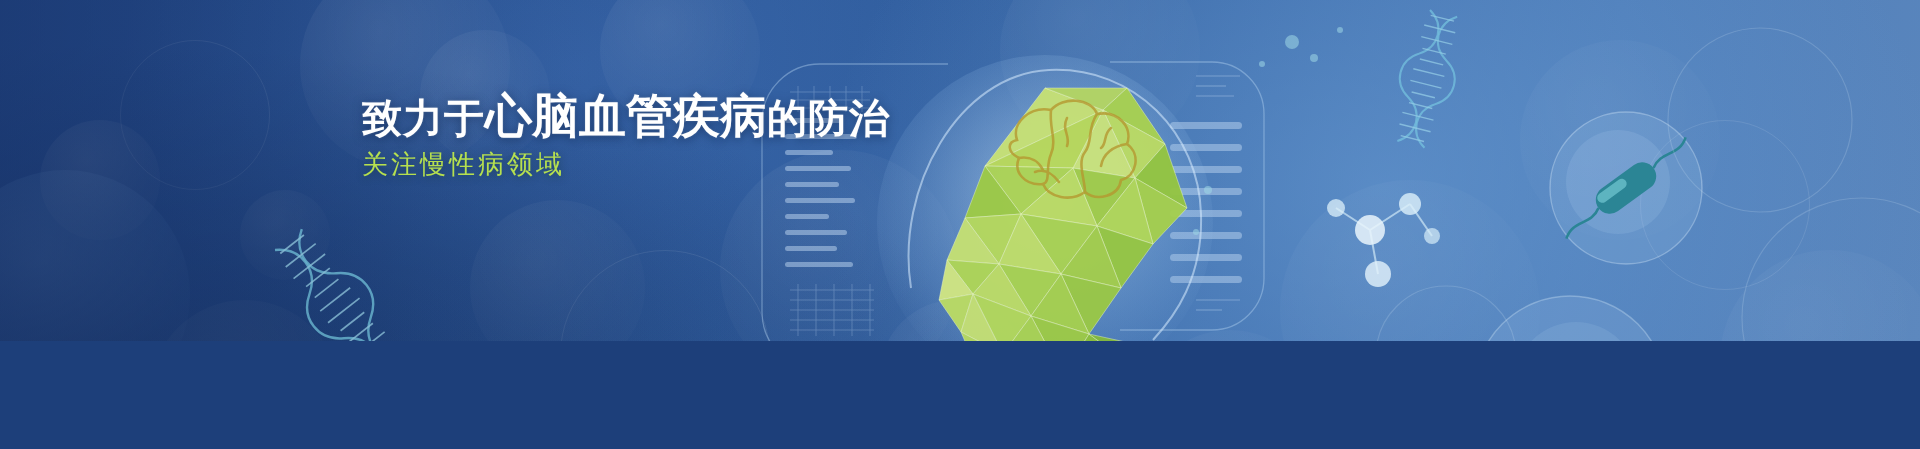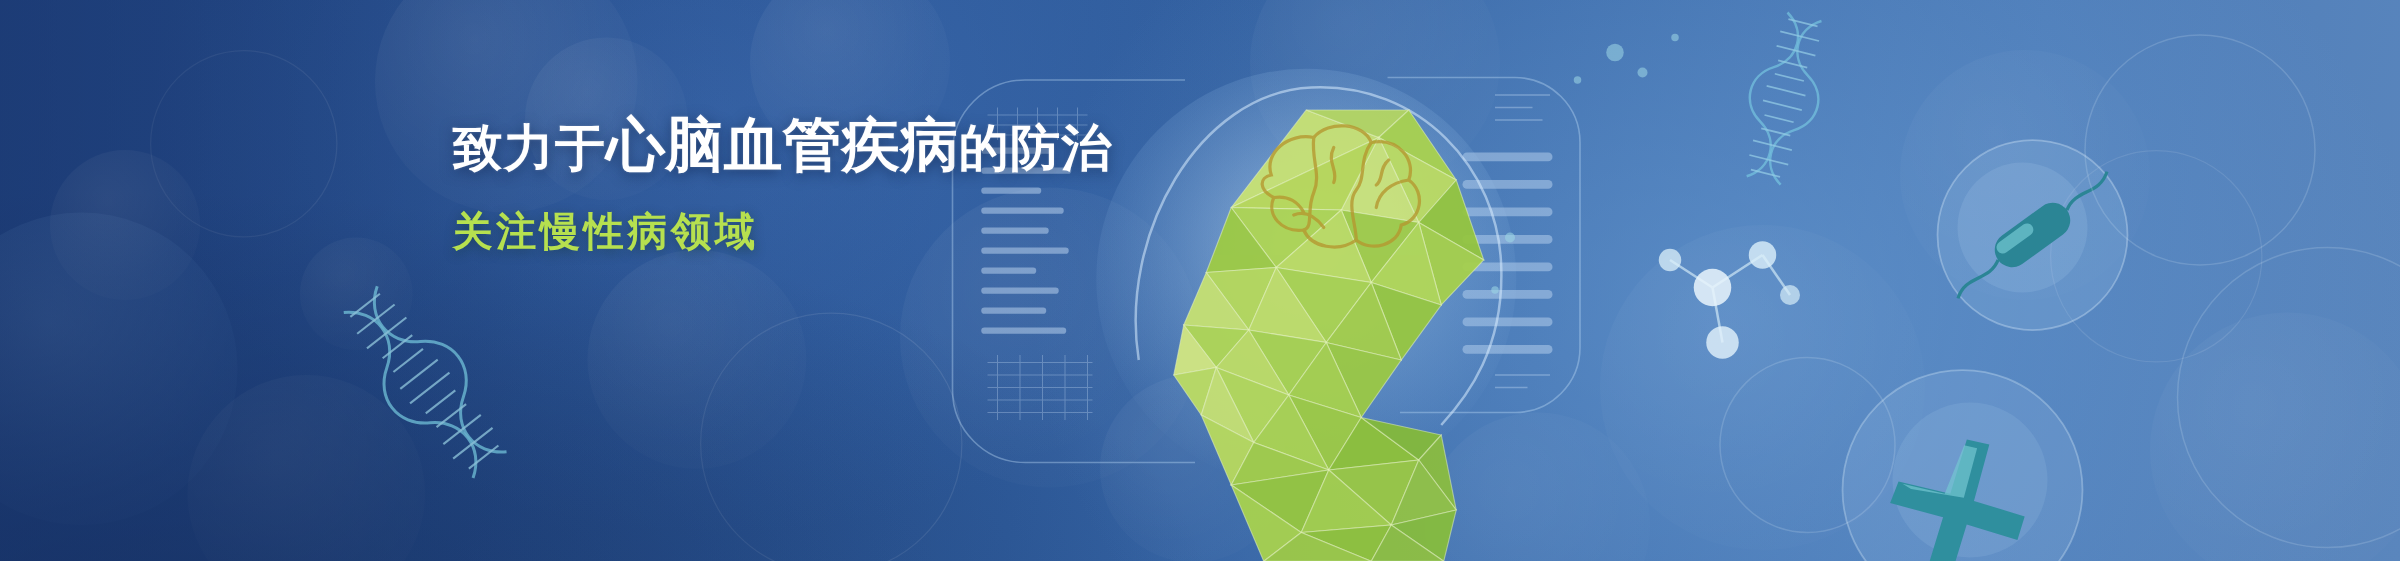--- a/index.html
+++ b/index.html
@@ -1,19 +1,19 @@
 <!DOCTYPE html>
 <html><head>
 <meta charset="utf-8">
 <style>
   html,body{margin:0;padding:0;background:#1d3f7a;}
   *{box-sizing:border-box;}
   .banner{
     position:relative;
-    width:1920px;height:449px;
+    width:1920px;height:341px;
     overflow:hidden;
     font-family:"Liberation Sans","DejaVu Sans",sans-serif;
     background:
       radial-gradient(ellipse 900px 700px at 72% 55%, rgba(108,160,215,0.55) 0%, rgba(108,160,215,0.0) 62%),
       radial-gradient(ellipse 700px 520px at 30% 20%, rgba(70,118,190,0.45) 0%, rgba(70,118,190,0) 65%),
       linear-gradient(100deg,#244a8c 0%,#27508f 22%,#2f5c9c 44%,#3d6cab 64%,#4d7cb8 82%,#5a86bd 100%);
   }
   .layer{position:absolute;top:0;left:0;width:1920px;height:449px;pointer-events:none;}
 
   
@@ -34,22 +34,22 @@
 
   
   .copy{position:absolute;left:362px;top:92px;width:760px;}
   .h1{
     font-size:40px;font-weight:700;color:#ffffff;line-height:1.0;
     letter-spacing:1px;white-space:nowrap;
     text-shadow:0 2px 10px rgba(10,30,70,0.55),0 0 2px rgba(255,255,255,0.25);
   }
   .h1 .big{font-size:47px;letter-spacing:0px;}
   .h2{
-    margin-top:30px;
-    font-size:32px;font-weight:700;color:#b6e04f;line-height:1.0;
+    margin-top:12px;
+    font-size:26px;font-weight:400;color:#b6e04f;line-height:1.0;
     letter-spacing:3px;white-space:nowrap;
     text-shadow:0 2px 9px rgba(10,40,20,0.40);
   }
   .h3{
     margin-top:32px;
     font-size:13.5px;font-weight:700;color:#ffffff;letter-spacing:0.6px;
     white-space:nowrap;
     text-shadow:0 1px 5px rgba(10,30,70,0.6);
   }
 

